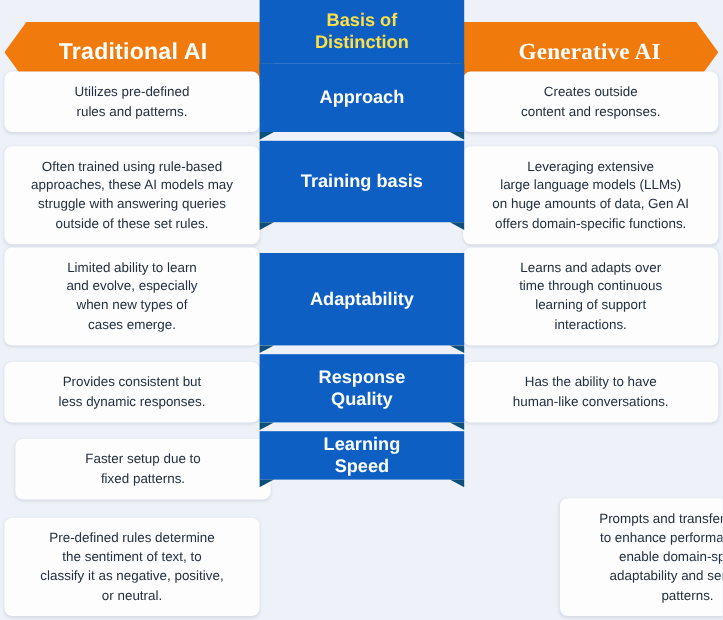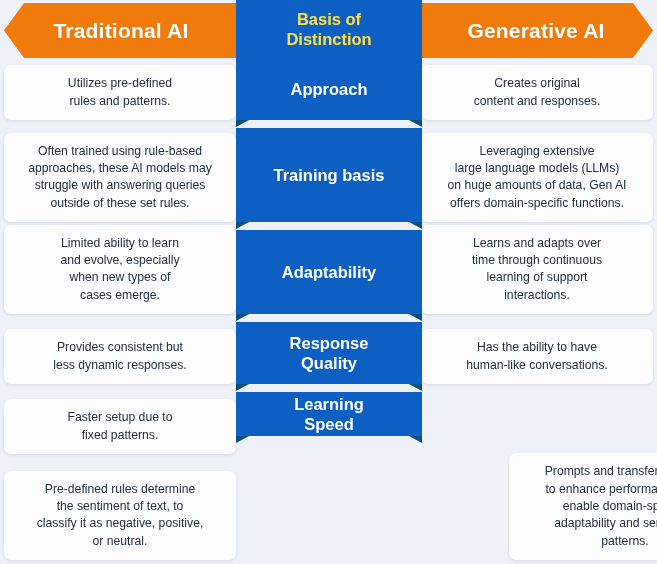--- a/index.html
+++ b/index.html
@@ -26,40 +26,41 @@
 
   
   .header-row {
     position: relative;
     height: 58px;
     width: 657px;
   }
 
   .header-side {
     position: absolute;
-    top: 3px;
+    top: 20px;
     height: 55px;
     background: #F07A0C;
     display: flex;
     align-items: center;
     justify-content: center;
   }
 
   .header-left {
     left: 4px;
     width: 234px;
     
     clip-path: polygon(0 50%, 20px 0, 100% 0, 100% 100%, 20px 100%);
   }
 
   .header-right {
     left: 419px;
     width: 234px;
     
     clip-path: polygon(0 0, calc(100% - 20px) 0, 100% 50%, calc(100% - 20px) 100%, 0 100%);
+    font-family: Liberation Serif, serif;
   }
 
   .header-side-label {
     color: #ffffff;
     font-size: 21px;
     font-weight: 700;
     letter-spacing: 0.2px;
     white-space: nowrap;
   }
 
@@ -213,21 +214,21 @@
 
   <div class="rows" id="rows-container">
       <div class="row" style="height: 62px;">
         <div class="cards" style="height: 62px;">
           <div class="cell cell-left">
             <span class="cell-text">Utilizes pre-defined
 rules and patterns.</span>
           </div>
           <div class="cell-spacer"></div>
           <div class="cell cell-right">
-            <span class="cell-text">Creates original
+            <span class="cell-text">Creates outside
 content and responses.</span>
           </div>
         </div>
         <div class="center-block" style="height: 62px;">
           <span class="center-label">Approach</span>
           <span class="fold fold-left"></span>
           <span class="fold fold-right"></span>
         </div>
       </div>
       <div class="row" style="height: 94px;">
@@ -239,21 +240,21 @@
 outside of these set rules.</span>
           </div>
           <div class="cell-spacer"></div>
           <div class="cell cell-right">
             <span class="cell-text">Leveraging extensive
 large language models (LLMs)
 on huge amounts of data, Gen AI
 offers domain-specific functions.</span>
           </div>
         </div>
-        <div class="center-block" style="height: 94px; justify-content: center;">
+        <div class="center-block" style="height: 74px; justify-content: center;">
           <span class="center-label">Training basis</span>
           <span class="fold fold-left"></span>
           <span class="fold fold-right"></span>
         </div>
       </div>
       <div class="row" style="height: 84px;">
         <div class="cards" style="height: 84px;">
           <div class="cell cell-left">
             <span class="cell-text">Limited ability to learn
 and evolve, especially
@@ -286,21 +287,21 @@
 human-like conversations.</span>
           </div>
         </div>
         <div class="center-block" style="height: 62px;">
           <span class="center-label">Response
 Quality</span>
           <span class="fold fold-left"></span>
           <span class="fold fold-right"></span>
         </div>
       </div>
-      <div class="row" style="height: 62px;">
+      <div class="row" style="height: 62px; padding-left: 10px;">
         <div class="cards" style="height: 62px;">
           <div class="cell cell-left">
             <span class="cell-text">Faster setup due to
 fixed patterns.</span>
           </div>
           <div class="cell-spacer"></div>
         </div>
         <div class="center-block" style="height: 44px;">
           <span class="center-label">Learning
 Speed</span>

